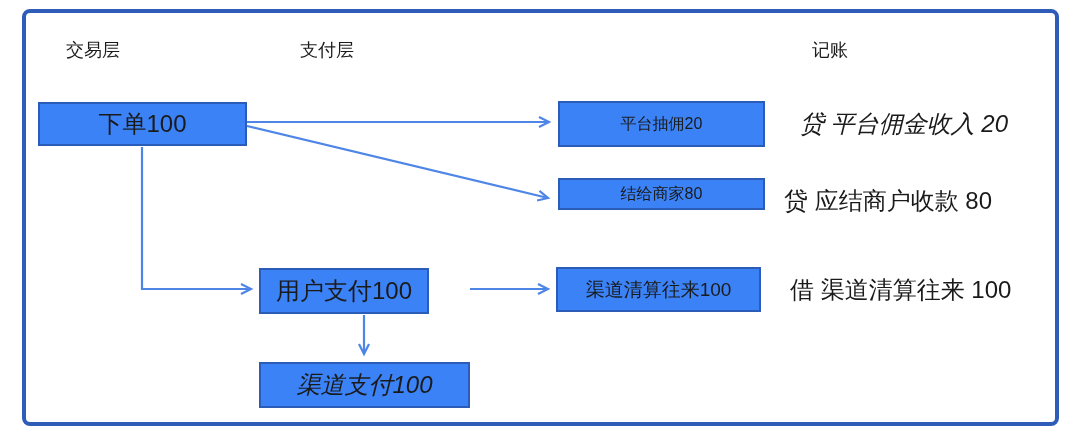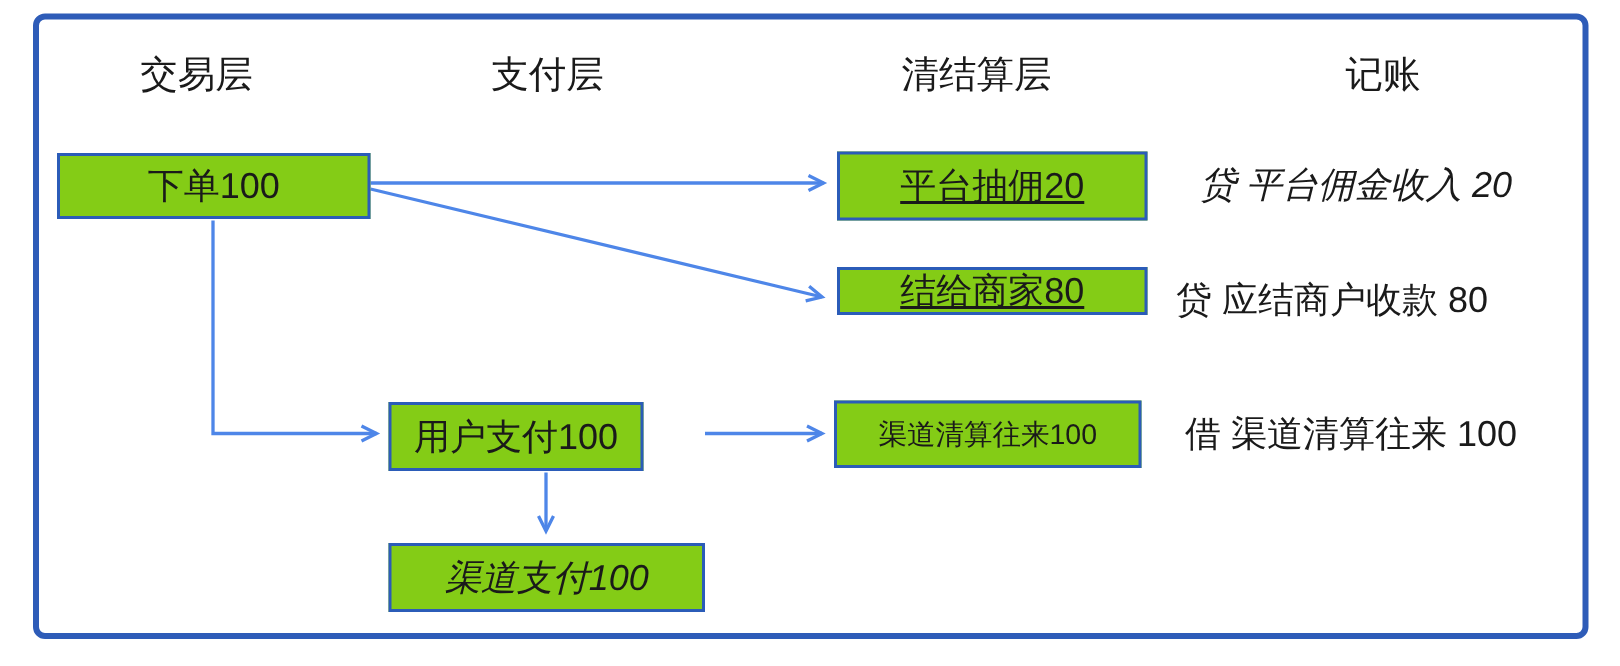--- a/index.html
+++ b/index.html
@@ -19,38 +19,37 @@
     border: 4px solid #2e5cb8;
     border-radius: 8px;
     background: transparent;
     box-sizing: border-box;
   }
   .col-header {
     position: absolute;
     top: 36px;
     height: 28px;
     line-height: 28px;
-    text-align: center;
-    font-size: 25px;
+    font-size: 18px;
     color: #1a1a1a;
     white-space: nowrap;
   }
   .node {
     position: absolute;
     border: 2.5px solid #2b5cb8;
-    background: #84cc16;
+    background: #3b82f6;
     display: flex;
     align-items: center;
     justify-content: center;
     box-sizing: border-box;
     white-space: nowrap;
     text-align: right;
   }
   .node-large { font-size: 24px; }
-  .node-small { font-size: 24px; text-decoration: underline; }
+  .node-small { font-size: 16px; }
   .node-xsmall { font-size: 19px; }
   .ledger {
     position: absolute;
     font-size: 24px;
     color: #1a1a1a;
     white-space: nowrap;
     line-height: 30px;
   }
   svg.arrows {
     position: absolute;
@@ -74,22 +73,21 @@
     </defs>
     <line x1="247" y1="122" x2="549" y2="122" stroke="#4e86e8" stroke-width="2.2" marker-end="url(#openArrow)"></line>
     <line x1="247" y1="126" x2="548" y2="198" stroke="#4e86e8" stroke-width="2.2" marker-end="url(#openArrow)"></line>
     <polyline points="142,147 142,289 251,289" fill="none" stroke="#4e86e8" stroke-width="2.2" marker-end="url(#openArrow)"></polyline>
     <line x1="470" y1="289" x2="548" y2="289" stroke="#4e86e8" stroke-width="2.2" marker-end="url(#openArrow)"></line>
     <line x1="364" y1="315" x2="364" y2="354" stroke="#4e86e8" stroke-width="2.2" marker-end="url(#openArrow)"></line>
   </svg>
 
   <div class="col-header" style="left:66px;  width:130px;">交易层</div>
   <div class="col-header" style="left:300px; width:130px;">支付层</div>
-  <div class="col-header" style="left:576px; width:150px;">清结算层</div>
-  <div class="col-header" style="left:872px; width:100px;">记账</div>
+  <div class="col-header" style="left:812px; width:100px;">记账</div>
 
   <div class="node node-large" style="left:38px;  top:102px; width:209px; height:44px;">下单100</div>
   <div class="node node-small" style="left:558px; top:101px; width:207px; height:46px;">平台抽佣20</div>
   <div class="node node-small" style="left:558px; top:178px; width:207px; height:32px;">结给商家80</div>
   <div class="node node-large" style="left:259px; top:268px; width:170px; height:46px;">用户支付100</div>
   <div class="node node-xsmall" style="left:556px; top:267px; width:205px; height:45px;">渠道清算往来100</div>
   <div class="node node-large" style="left:259px; top:362px; width:211px; height:46px;font-style:italic;">渠道支付100</div>
 
   <div class="ledger" style="left:800px; top:109px;font-style:italic;">贷 平台佣金收入 20</div>
   <div class="ledger" style="left:784px; top:186px;">贷 应结商户收款 80</div>

